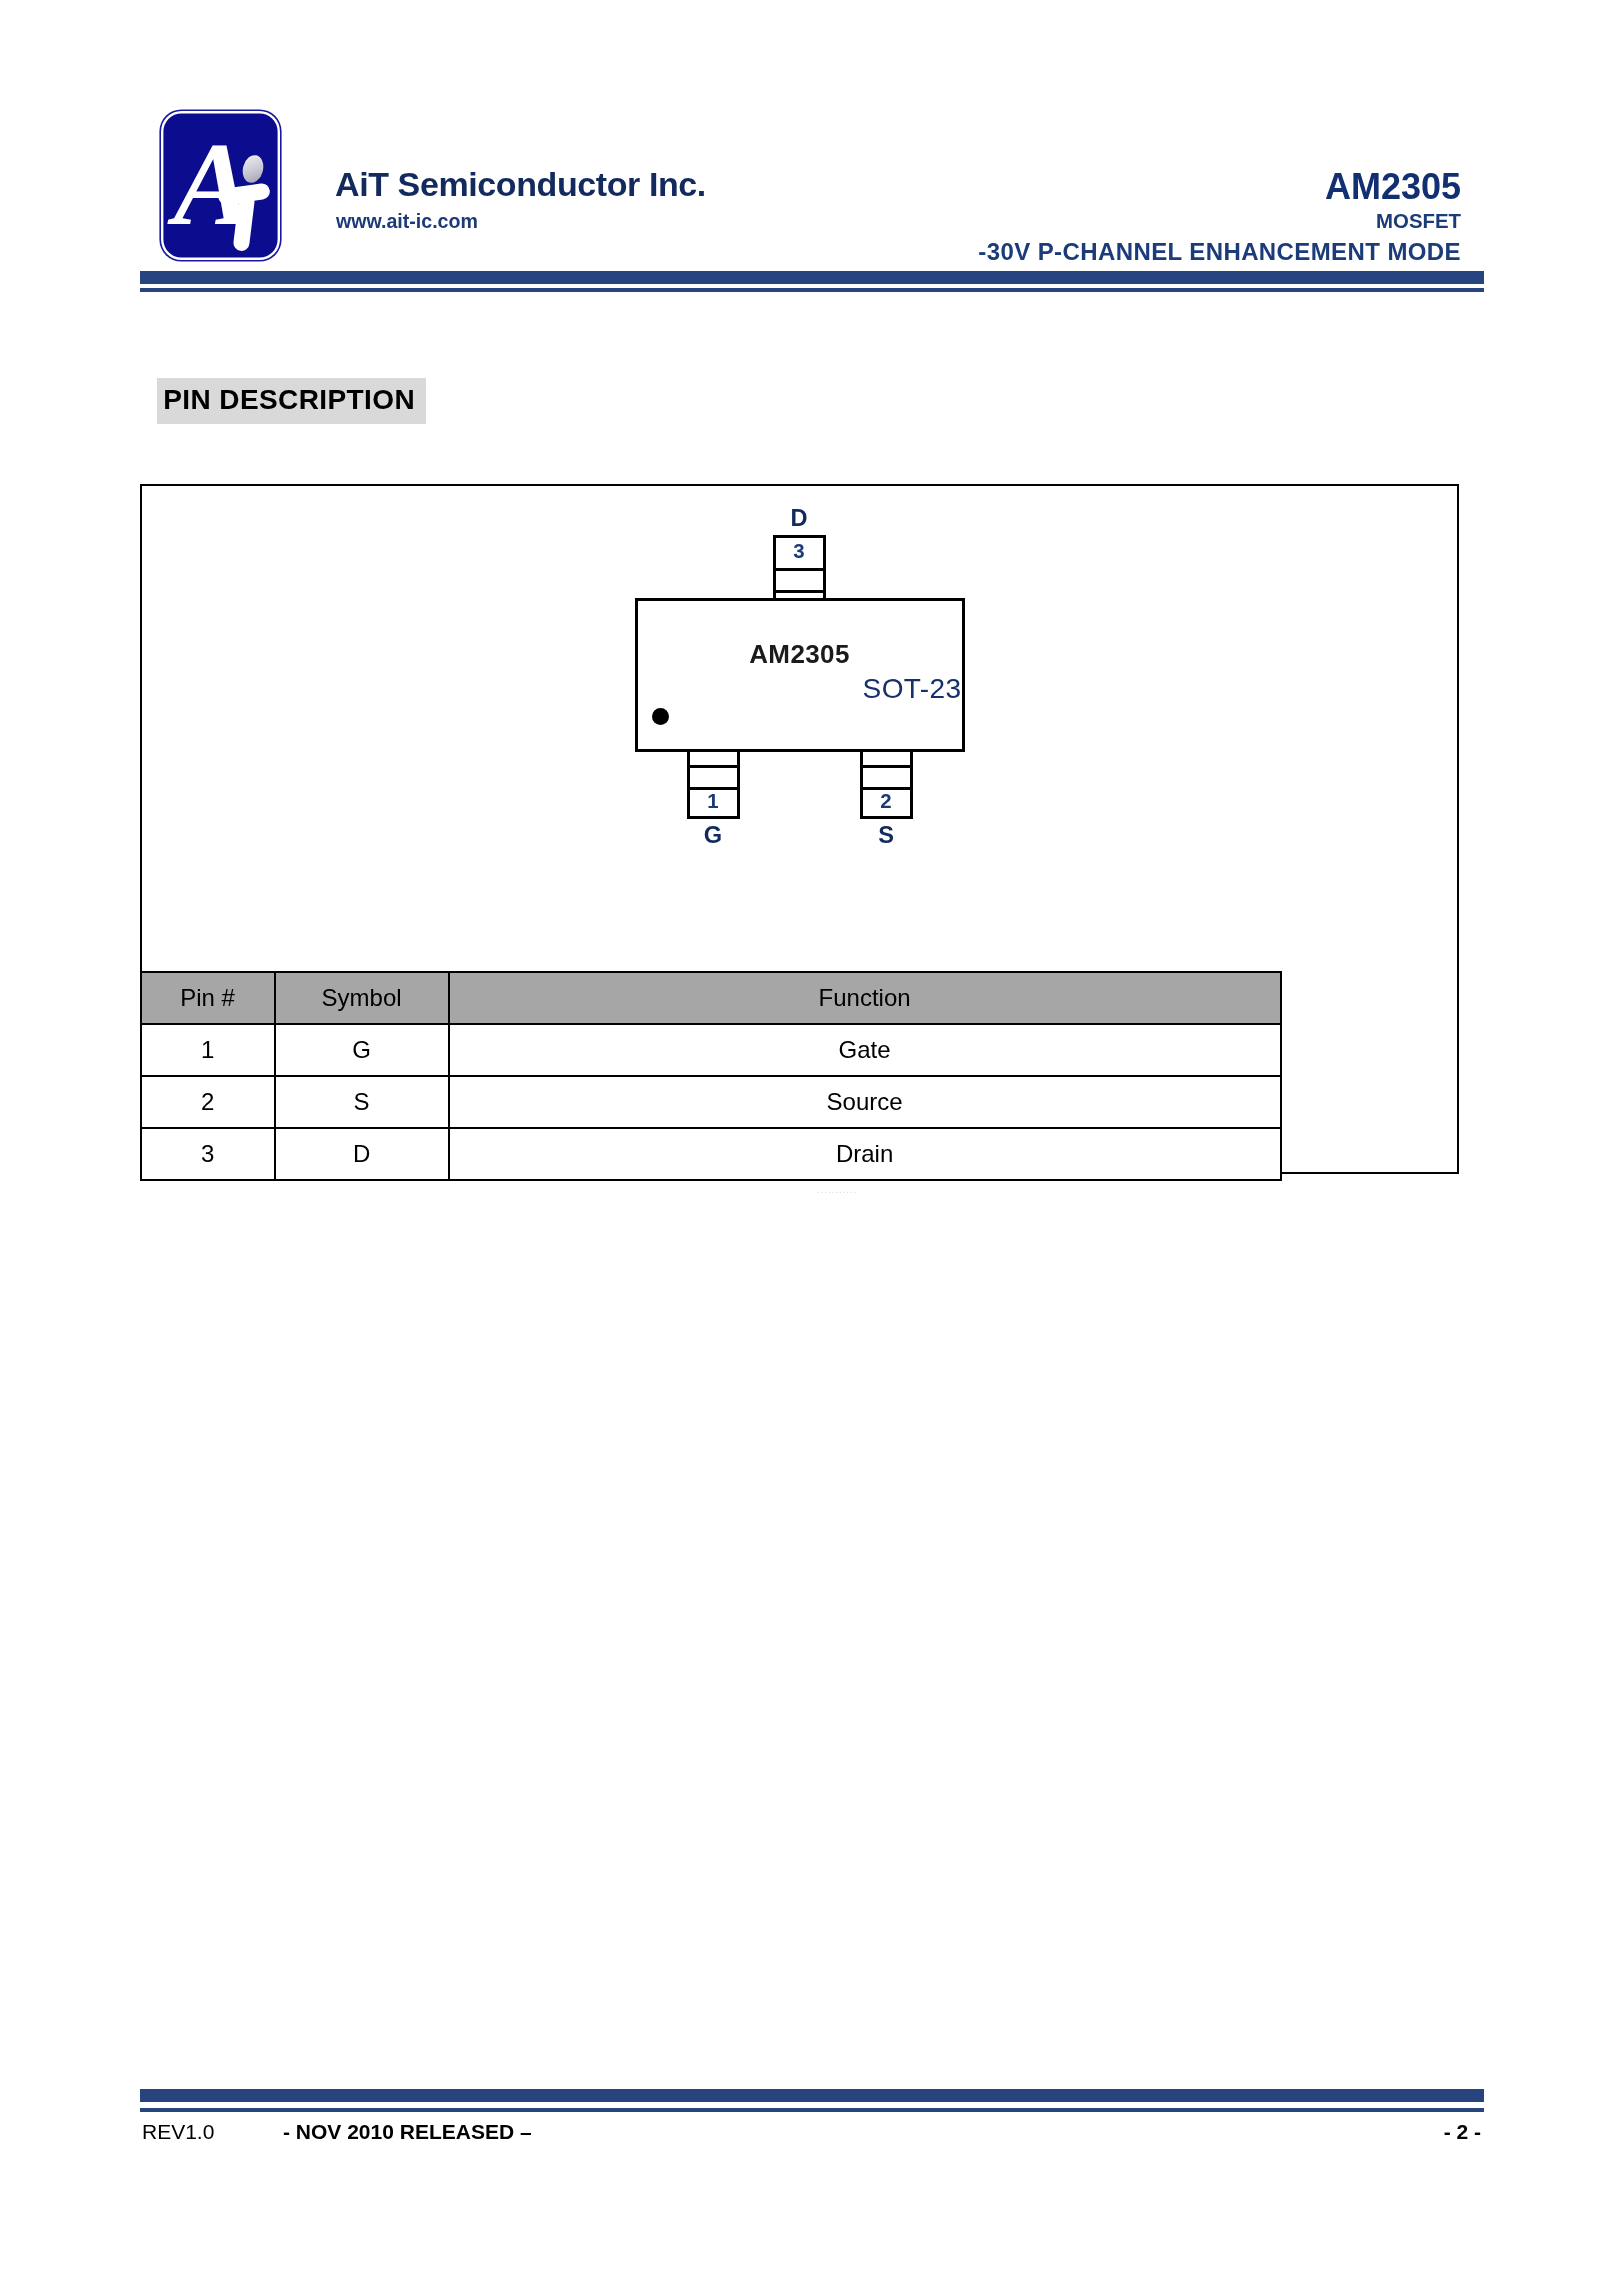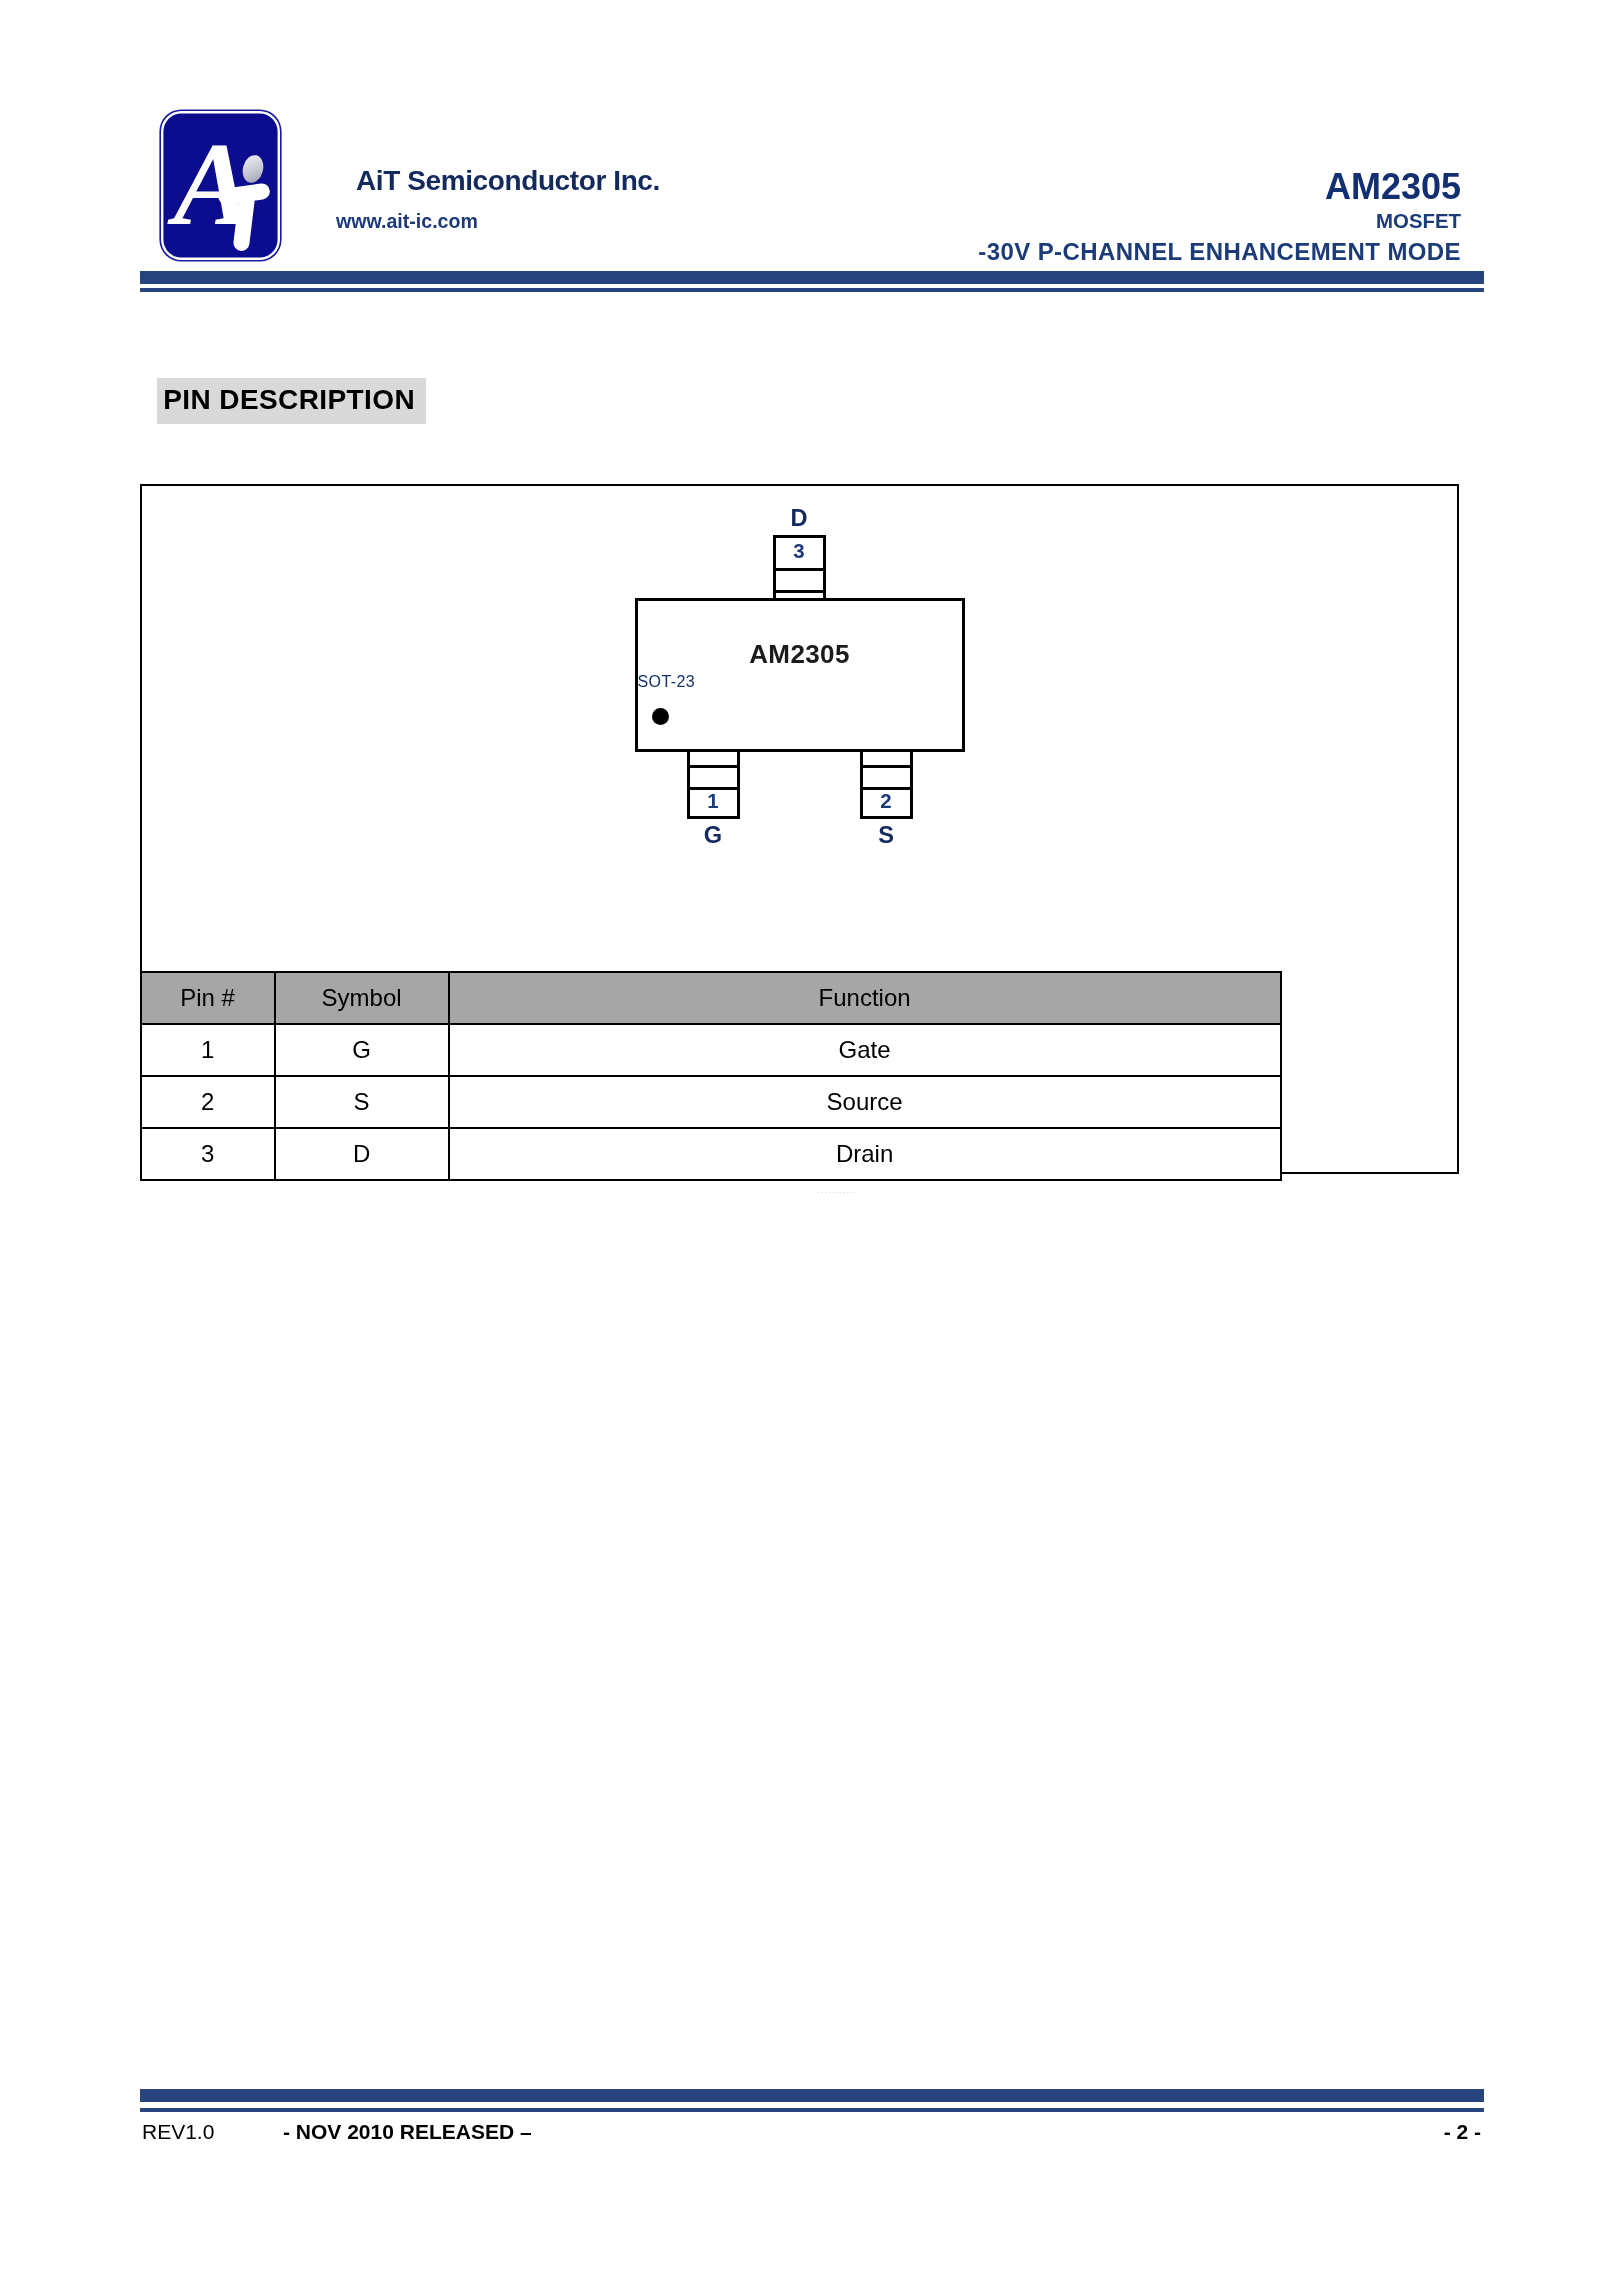--- a/index.html
+++ b/index.html
@@ -87,24 +87,23 @@
     background: #ffffff;
     transform: rotate(7deg);
   }
 
   .brand-name {
     position: absolute;
     left: 195px;
     top: 71px;
     color: #132a5e;
     font-weight: bold;
-    font-size: 28px;
+    font-size: 34px;
     letter-spacing: -0.4px;
     white-space: nowrap;
-    margin-left: 21px;
   }
   .brand-url {
     position: absolute;
     left: 196px;
     top: 116px;
     color: #1d3a78;
     font-weight: bold;
     font-size: 19.6px;
     white-space: nowrap;
   }
@@ -261,24 +260,24 @@
     color: #1b1b1b;
     font-weight: bold;
     font-size: 26px;
     letter-spacing: 0.4px;
   }
   .pkg-mark-2 {
     position: absolute;
     left: 0;
     top: 72px;
     width: 100%;
-    text-align: left;
+    text-align: right;
     color: #16306b;
     font-weight: normal;
-    font-size: 16px;
+    font-size: 28px;
     letter-spacing: 0.4px;
   }
   .pkg-dot {
     position: absolute;
     left: 14px;
     top: 107px;
     width: 17.3px;
     height: 17.3px;
     border-radius: 50%;
     background: #000000;

